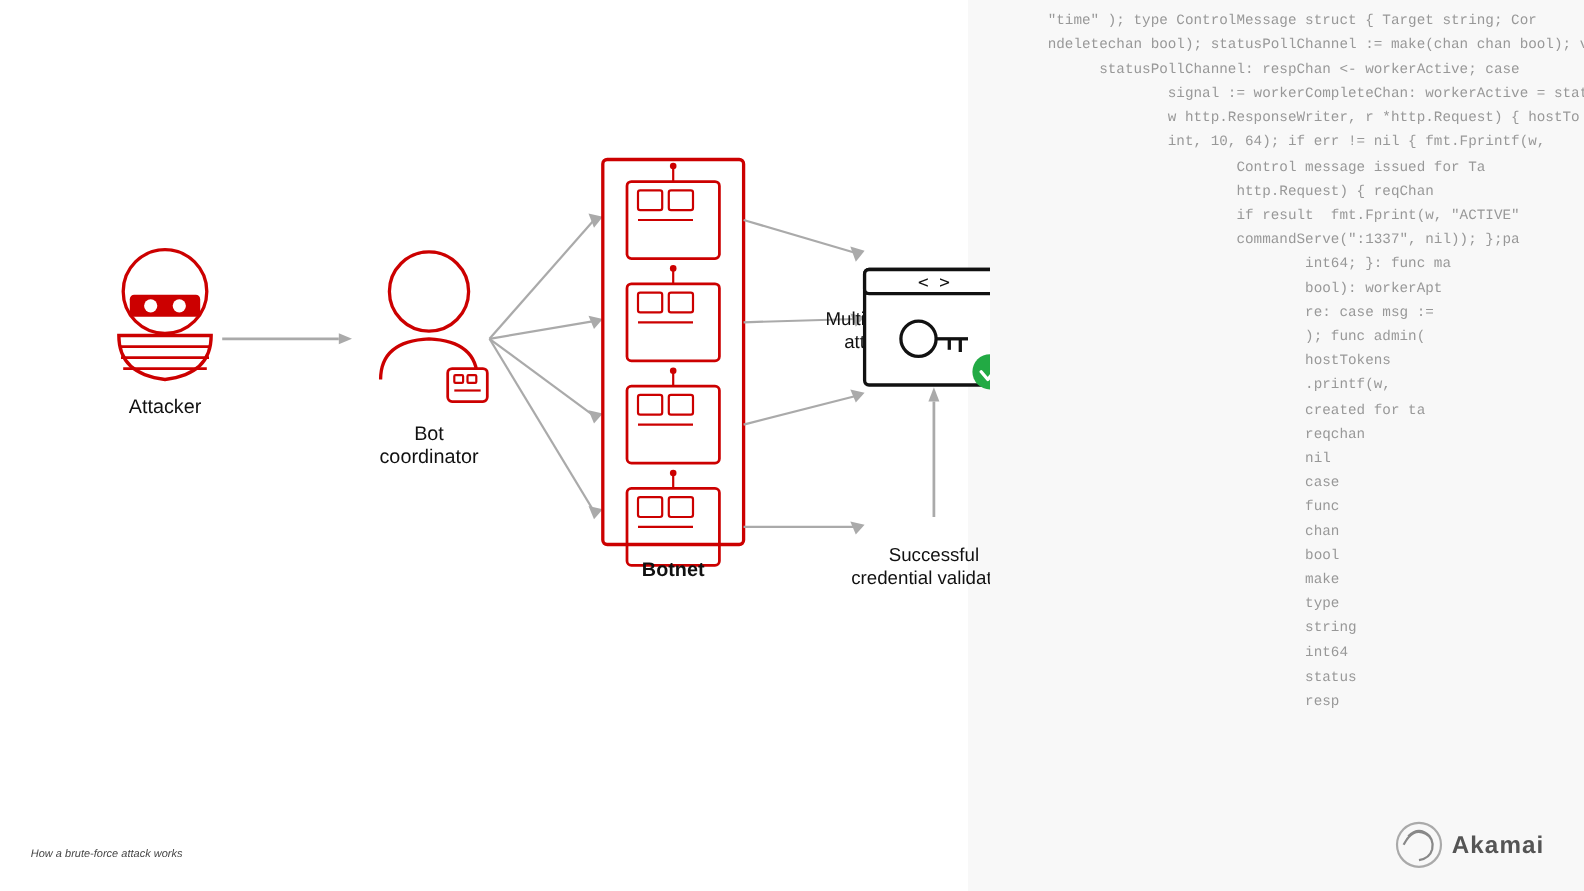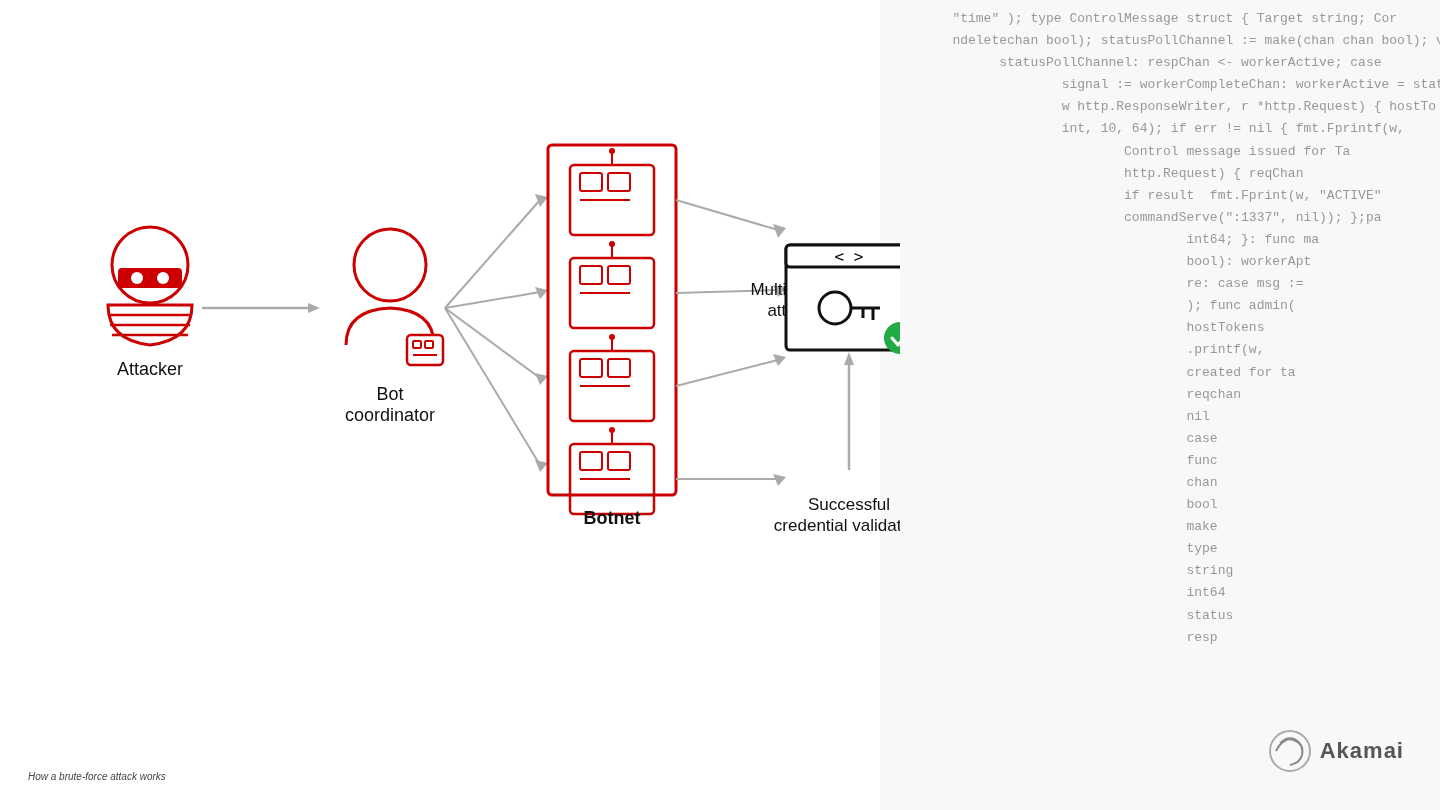--- a/index.html
+++ b/index.html
@@ -40,21 +40,21 @@
       left: 28px;
       font-size: 10px;
       color: #444;
       font-style: italic;
       z-index: 2;
     }
 
     
     .akamai-logo {
       position: absolute;
-      bottom: 35px;
+      bottom: 18px;
       right: 36px;
       z-index: 2;
       display: flex;
       align-items: center;
       gap: 6px;
     }
 
     
     .main-svg {
       position: absolute;

